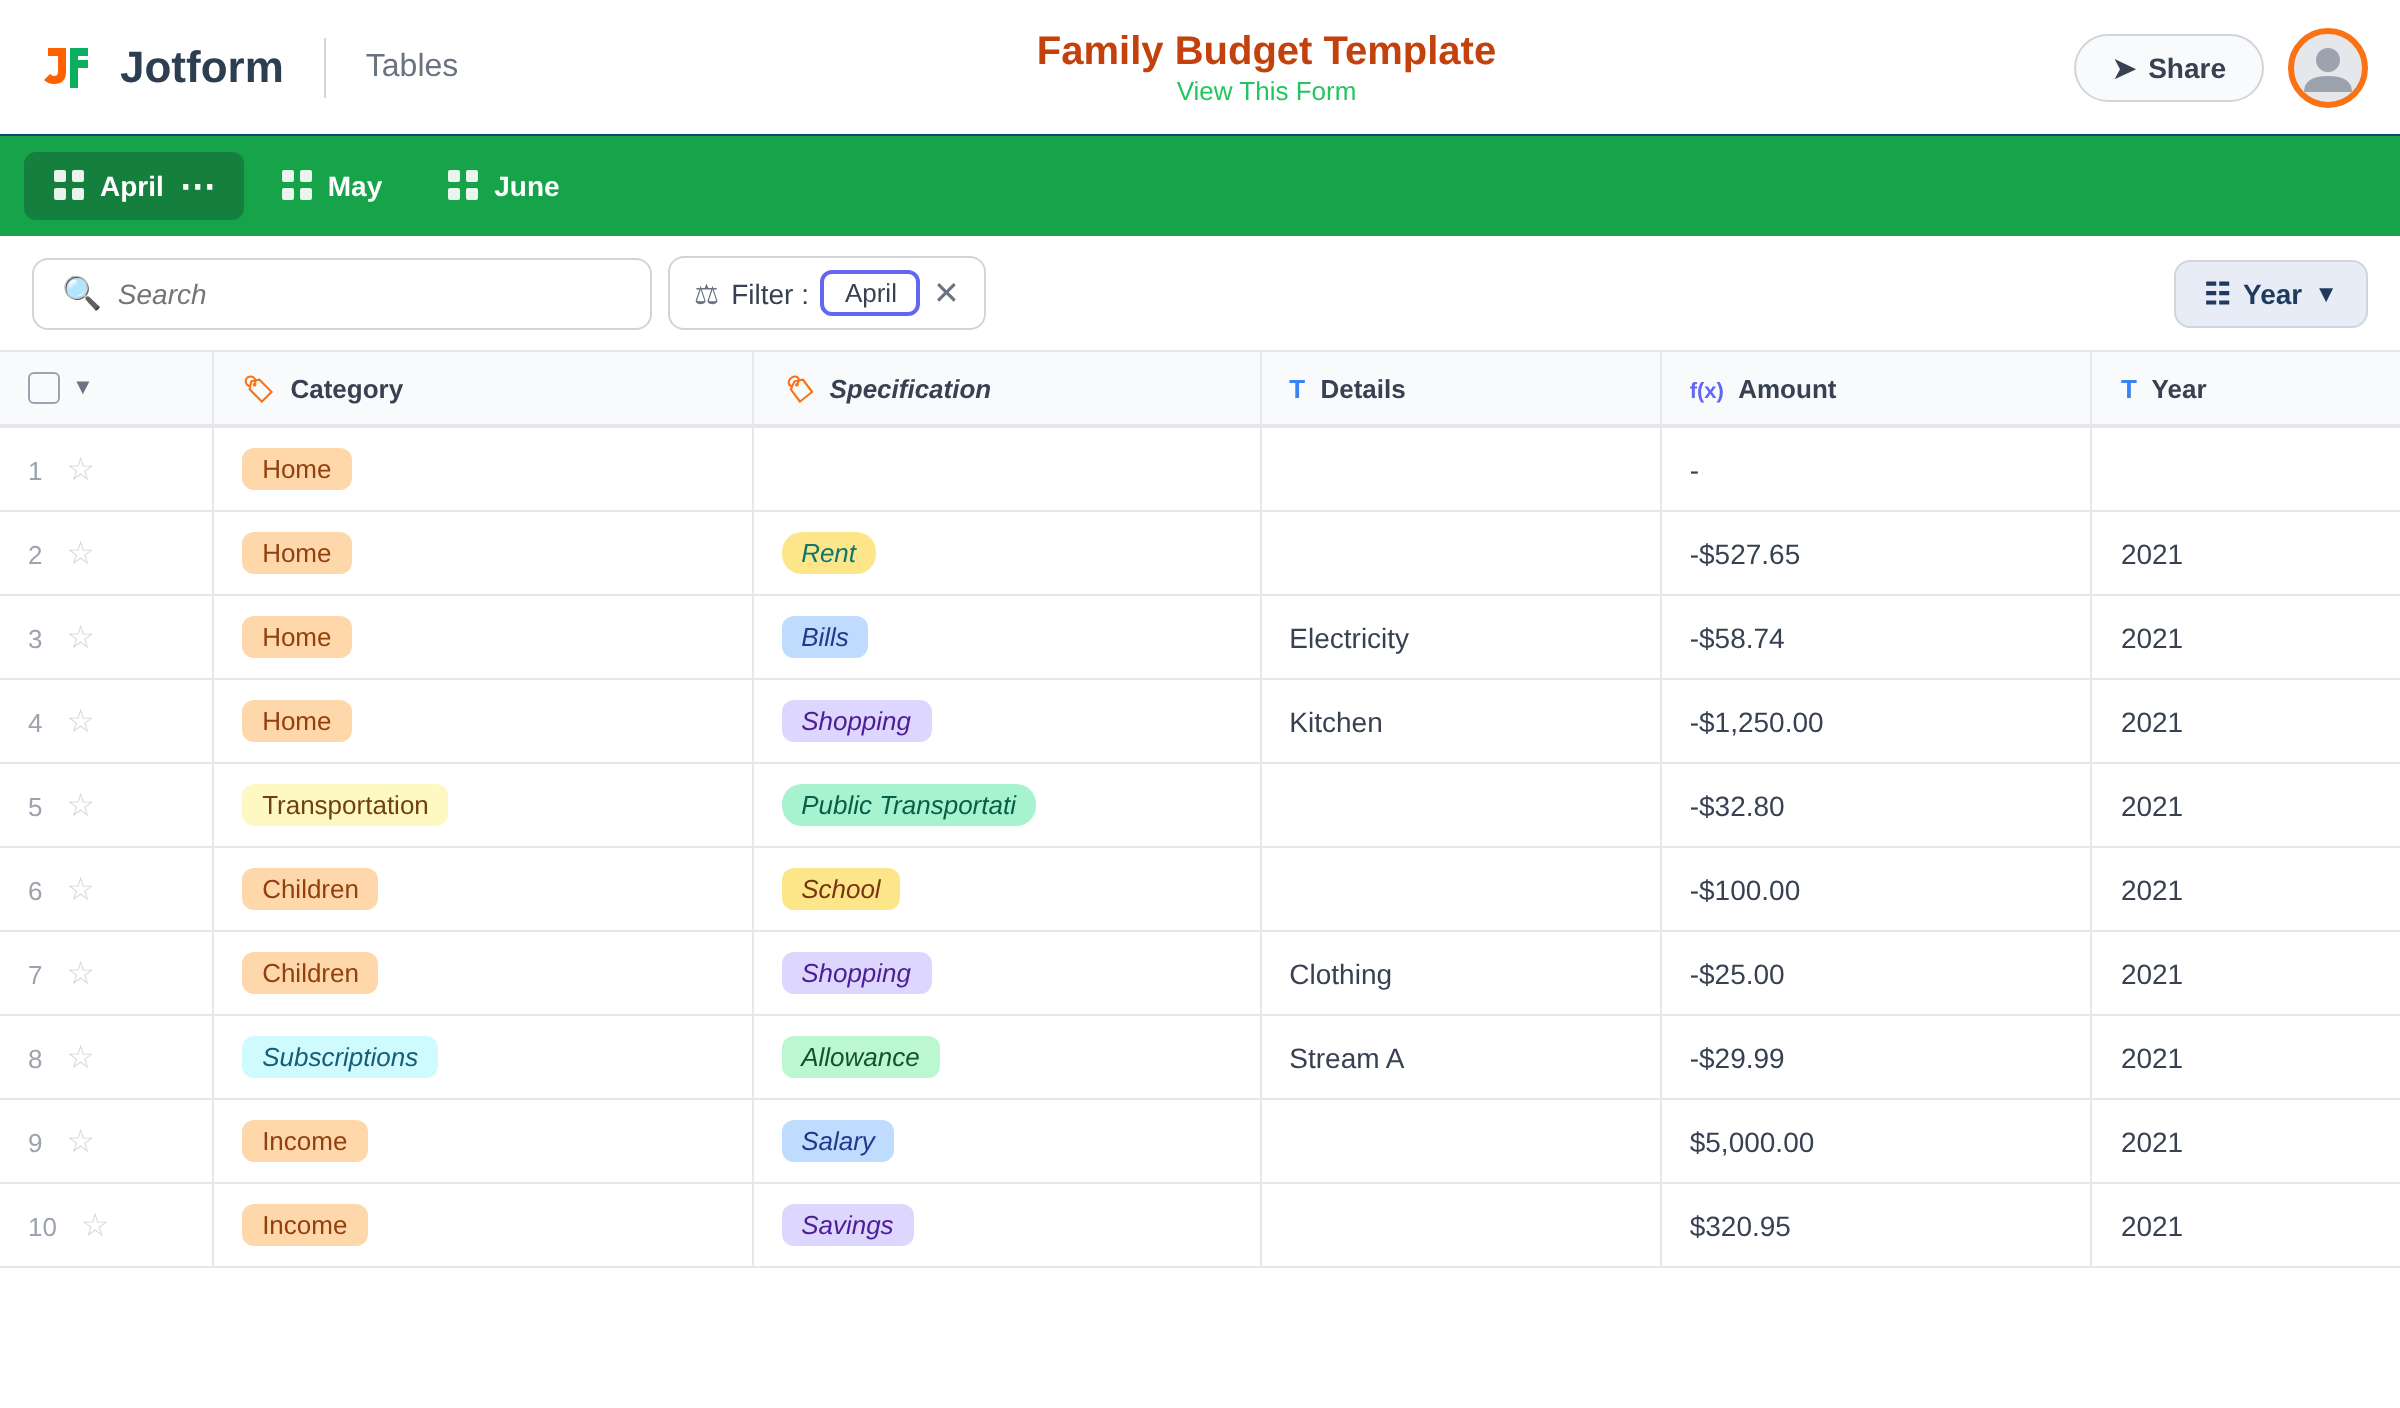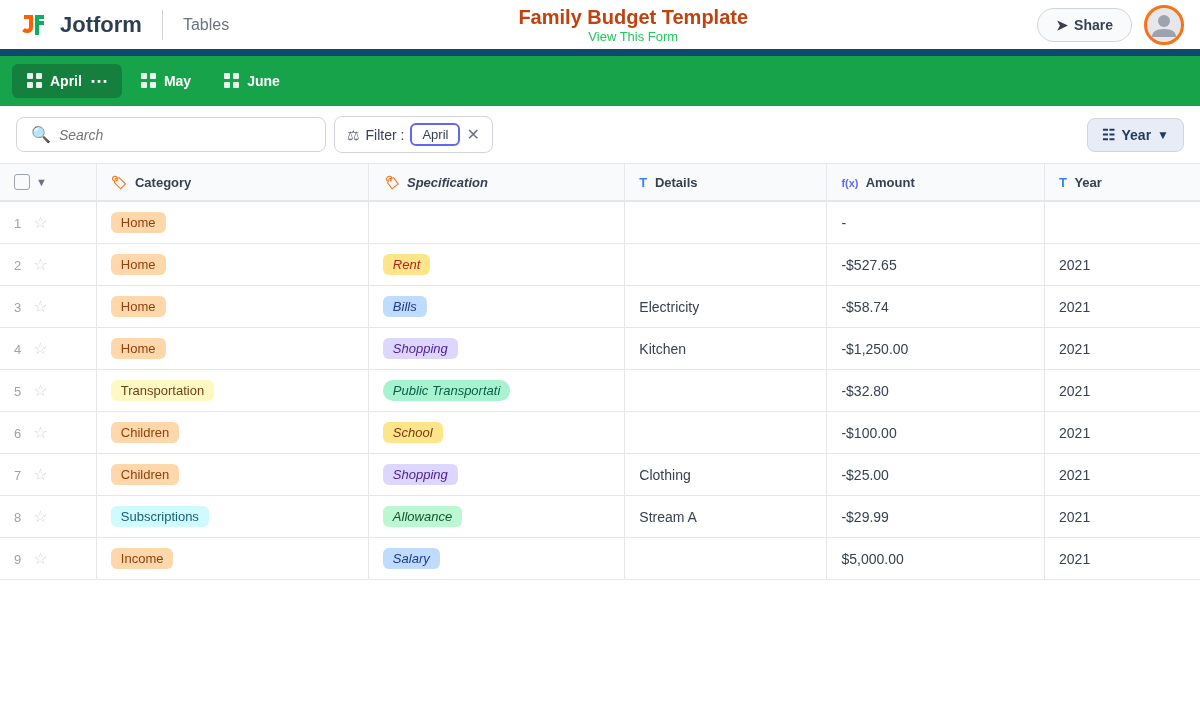--- a/index.html
+++ b/index.html
@@ -1,21 +1,21 @@
 <!DOCTYPE html>
 <html><head>
   <meta charset="utf-8">
   <style>
     * { box-sizing: border-box; margin: 0; padding: 0; }
     body { font-family: -apple-system, BlinkMacSystemFont, 'Segoe UI', sans-serif; background: #fff; width: 1200px; height: 704px; overflow: hidden; }
 
     
     .header {
       display: flex; align-items: center; justify-content: space-between;
-      padding: 0 16px; height: 56px; border-bottom: 7px solid #0c4a6e;
+      padding: 0 16px; height: 68px; border-bottom: 1px solid #0c4a6e;
     }
     .header-left { display: flex; align-items: center; gap: 12px; }
     .logo-area { display: flex; align-items: center; gap: 8px; }
     .logo-icon { width: 36px; height: 36px; }
     .logo-text { font-size: 22px; font-weight: 700; color: #2c3e50; }
     .divider-v { width: 1px; height: 30px; background: #d1d5db; margin: 0 8px; }
     .tables-label { font-size: 16px; color: #6b7280; font-weight: 500; }
     .header-center { text-align: center; }
     .header-title { font-size: 20px; font-weight: 700; color: #c2410c; }
     .header-subtitle { font-size: 13px; color: #22c55e; font-weight: 500; cursor: pointer; }
@@ -106,24 +106,24 @@
     .star { color: #d1d5db; font-size: 16px; cursor: pointer; }
 
     
     .tag {
       display: inline-block; padding: 3px 10px; border-radius: 6px;
       font-size: 13px; font-weight: 500;
     }
     .tag-home { background: #fed7aa; color: #92400e; }
     .tag-transportation { background: #fef9c3; color: #713f12; }
     .tag-children { background: #fed7aa; color: #92400e; }
-    .tag-subscriptions { background: #cffafe; color: #155e75; }
+    .tag-subscriptions { background: #cffafe; color: #155e75; font-style: italic; }
     .tag-income { background: #fed7aa; color: #92400e; }
 
-    .tag-rent { background: #fde68a; color: #b91c1c; }
+    .tag-rent { background: #fde68a; color: #0f766e; border-radius: 10px; }
     .tag-bills { background: #bfdbfe; color: #1e3a8a; }
     .tag-shopping { background: #ddd6fe; color: #4c1d95; }
     .tag-public { background: #a7f3d0; color: #065f46; border-radius: 10px; }
     .tag-school { background: #fde68a; color: #78350f; }
     .tag-allowance { background: #bbf7d0; color: #14532d; }
     .tag-salary { background: #bfdbfe; color: #1e3a8a; }
     .tag-savings { background: #ddd6fe; color: #4c1d95; }
 
     .checkbox { width: 16px; height: 16px; border: 1.5px solid #9ca3af; border-radius: 3px; display: inline-block; }
 
@@ -434,15 +434,36 @@
     <td class="col-details">
       <span></span>
     </td>
     <td class="col-amount">
       <span>$5,000.00</span>
     </td>
     <td class="col-year">
       <span>2021</span>
     </td>
   </tr>
+        <tr>
+    <td class="col-check" style="white-space:nowrap;">
+      <span class="row-num">10</span>
+      <span class="star">☆</span>
+    </td>
+    <td class="col-category">
+      <span class="tag tag-income">Income</span>
+    </td>
+    <td class="col-spec">
+      <span class="tag tag-savings">Savings</span>
+    </td>
+    <td class="col-details">
+      <span></span>
+    </td>
+    <td class="col-amount">
+      <span>$320.95</span>
+    </td>
+    <td class="col-year">
+      <span>2021</span>
+    </td>
+  </tr>
       </tbody>
   </table>
 </div>
 
 </body></html>

